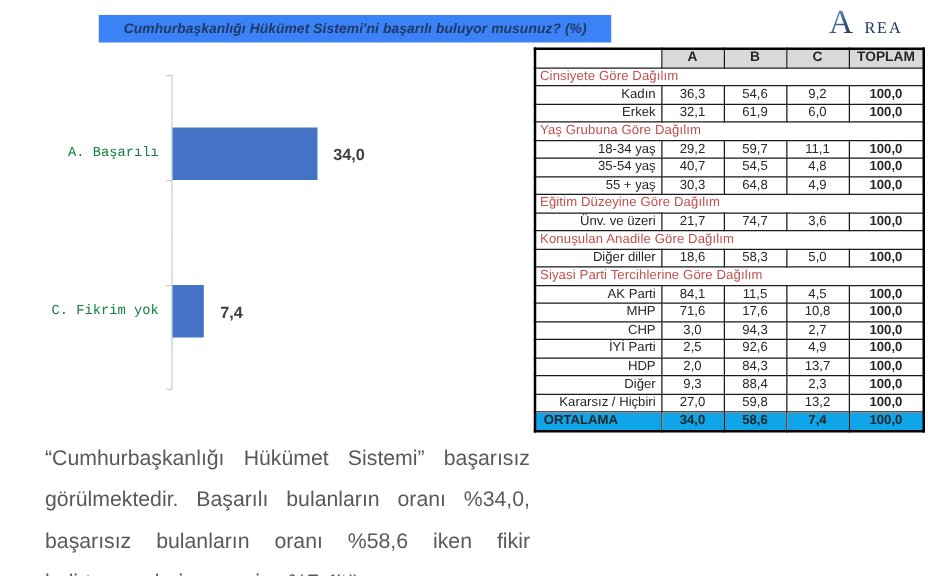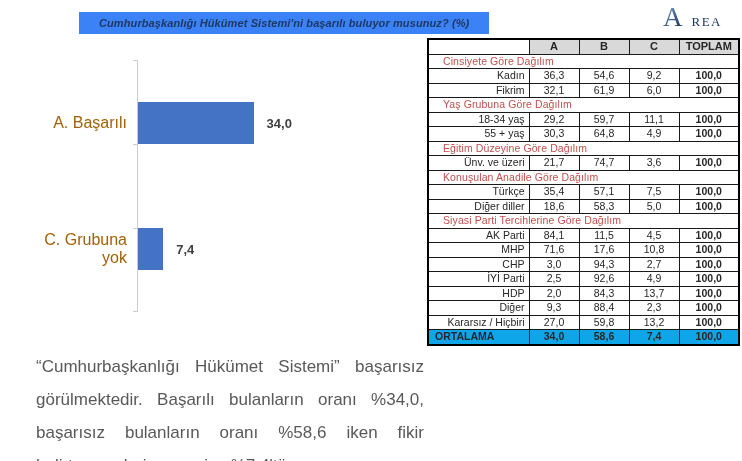--- a/index.html
+++ b/index.html
@@ -30,21 +30,21 @@
     -webkit-text-fill-color:transparent; color:#24456E;
   }
   .logo-rest { font-size:13px; letter-spacing:1.5px; margin-left:9px; color:#1F3864; }
 
   
   .chart { position:absolute; left:40px; top:60px; width:336px; height:252px; }
   .bar-rows { position:relative; display:flex; flex-direction:column; height:100%; }
   .bar-row { flex:1; display:flex; align-items:center; }
   .bar-label {
     width:97px; text-align:right; padding-right:10px;
-    color:#a16207; font-size:16px; flex:none;
+    color:#15803d; font-size:11px; flex:none;font-family:Liberation Mono, monospace;
   }
   .bar-track {
     flex:1; height:100%; display:flex; align-items:center;
     border-left:1px solid #C9CDD3; position:relative;
   }
   .bar { height:42px; flex:none; }
   .bar-value { margin-left:13px; font-weight:bold; font-size:13px; color:#3F3F3F; }
   .tick { position:absolute; width:5px; height:1px; background:#C9CDD3; left:93px; }
 
   
@@ -64,21 +64,21 @@
   .crosstab col.c-total { width:60px; }
   .crosstab th, .crosstab td {
     border:1px solid #1a1a1a; padding:1px 4px; height:14.3px;
     line-height:11.5px; overflow:hidden; white-space:nowrap;
   }
   .crosstab th {
     background:#D9D9D9; font-weight:bold; text-align:center; font-size:11px;
   }
   .crosstab th.corner-cell { background:#ffffff; }
   .section-row td {
-    color:#C0504D; text-align:left; padding-left:14px; background:#ffffff;
+    color:#C0504D; text-align:left; padding-left:3px; background:#ffffff;
     font-size:10.5px; letter-spacing:0.1px;
   }
   .label-cell { text-align:right; padding-right:7px; }
   .value-cell { text-align:center; }
   .total-cell { font-weight:bold; }
   .footer-row td { background:#0ea5e9; font-weight:bold; }
   .footer-row .label-cell { text-align:left; padding-left:6px; }
 </style>
 </head>
 <body>
@@ -99,21 +99,21 @@
       <div class="tick" style="top:66.66%;"></div>
       <div class="tick" style="top:calc(100% - 1px);"></div>
     <div class="bar-row">
           <div class="bar-label">A. Başarılı</div>
           <div class="bar-track">
             <div class="bar" style="width: 48.5714%; background: rgb(68, 114, 196);"></div>
             <div class="bar-value">34,0</div>
           </div>
         </div>
         <div class="bar-row">
-          <div class="bar-label">C. Grubuna yok</div>
+          <div class="bar-label">C. Fikrim yok</div>
           <div class="bar-track">
             <div class="bar" style="width: 10.5714%; background: rgb(68, 114, 196);"></div>
             <div class="bar-value">7,4</div>
           </div>
         </div>
       </div>
   </div>
 
   <div class="quote-text">“Cumhurbaşkanlığı Hükümet Sistemi” başarısız görülmektedir. Başarılı bulanların oranı %34,0, başarısız bulanların oranı %58,6 iken fikir belirtmeyenlerin oranı ise %7,4'tür.</div>
 
@@ -139,62 +139,62 @@
           <td colspan="5">Cinsiyete Göre Dağılım</td>
         </tr>
         <tr class="data-row">
           <td class="label-cell">Kadın</td>
           <td class="value-cell">36,3</td>
           <td class="value-cell">54,6</td>
           <td class="value-cell">9,2</td>
           <td class="value-cell total-cell">100,0</td>
         </tr>
         <tr class="data-row">
-          <td class="label-cell">Fikrim</td>
+          <td class="label-cell">Erkek</td>
           <td class="value-cell">32,1</td>
           <td class="value-cell">61,9</td>
           <td class="value-cell">6,0</td>
           <td class="value-cell total-cell">100,0</td>
         </tr>
         <tr class="section-row">
           <td colspan="5">Yaş Grubuna Göre Dağılım</td>
         </tr>
         <tr class="data-row">
           <td class="label-cell">18-34 yaş</td>
           <td class="value-cell">29,2</td>
           <td class="value-cell">59,7</td>
           <td class="value-cell">11,1</td>
           <td class="value-cell total-cell">100,0</td>
         </tr>
         <tr class="data-row">
+          <td class="label-cell">35-54 yaş</td>
+          <td class="value-cell">40,7</td>
+          <td class="value-cell">54,5</td>
+          <td class="value-cell">4,8</td>
+          <td class="value-cell total-cell">100,0</td>
+        </tr>
+        <tr class="data-row">
           <td class="label-cell">55 + yaş</td>
           <td class="value-cell">30,3</td>
           <td class="value-cell">64,8</td>
           <td class="value-cell">4,9</td>
           <td class="value-cell total-cell">100,0</td>
         </tr>
         <tr class="section-row">
           <td colspan="5">Eğitim Düzeyine Göre Dağılım</td>
         </tr>
         <tr class="data-row">
           <td class="label-cell">Ünv. ve üzeri</td>
           <td class="value-cell">21,7</td>
           <td class="value-cell">74,7</td>
           <td class="value-cell">3,6</td>
           <td class="value-cell total-cell">100,0</td>
         </tr>
         <tr class="section-row">
           <td colspan="5">Konuşulan Anadile Göre Dağılım</td>
-        </tr>
-        <tr class="data-row">
-          <td class="label-cell">Türkçe</td>
-          <td class="value-cell">35,4</td>
-          <td class="value-cell">57,1</td>
-          <td class="value-cell">7,5</td>
-          <td class="value-cell total-cell">100,0</td>
         </tr>
         <tr class="data-row">
           <td class="label-cell">Diğer diller</td>
           <td class="value-cell">18,6</td>
           <td class="value-cell">58,3</td>
           <td class="value-cell">5,0</td>
           <td class="value-cell total-cell">100,0</td>
         </tr>
         <tr class="section-row">
           <td colspan="5">Siyasi Parti Tercihlerine Göre Dağılım</td>

